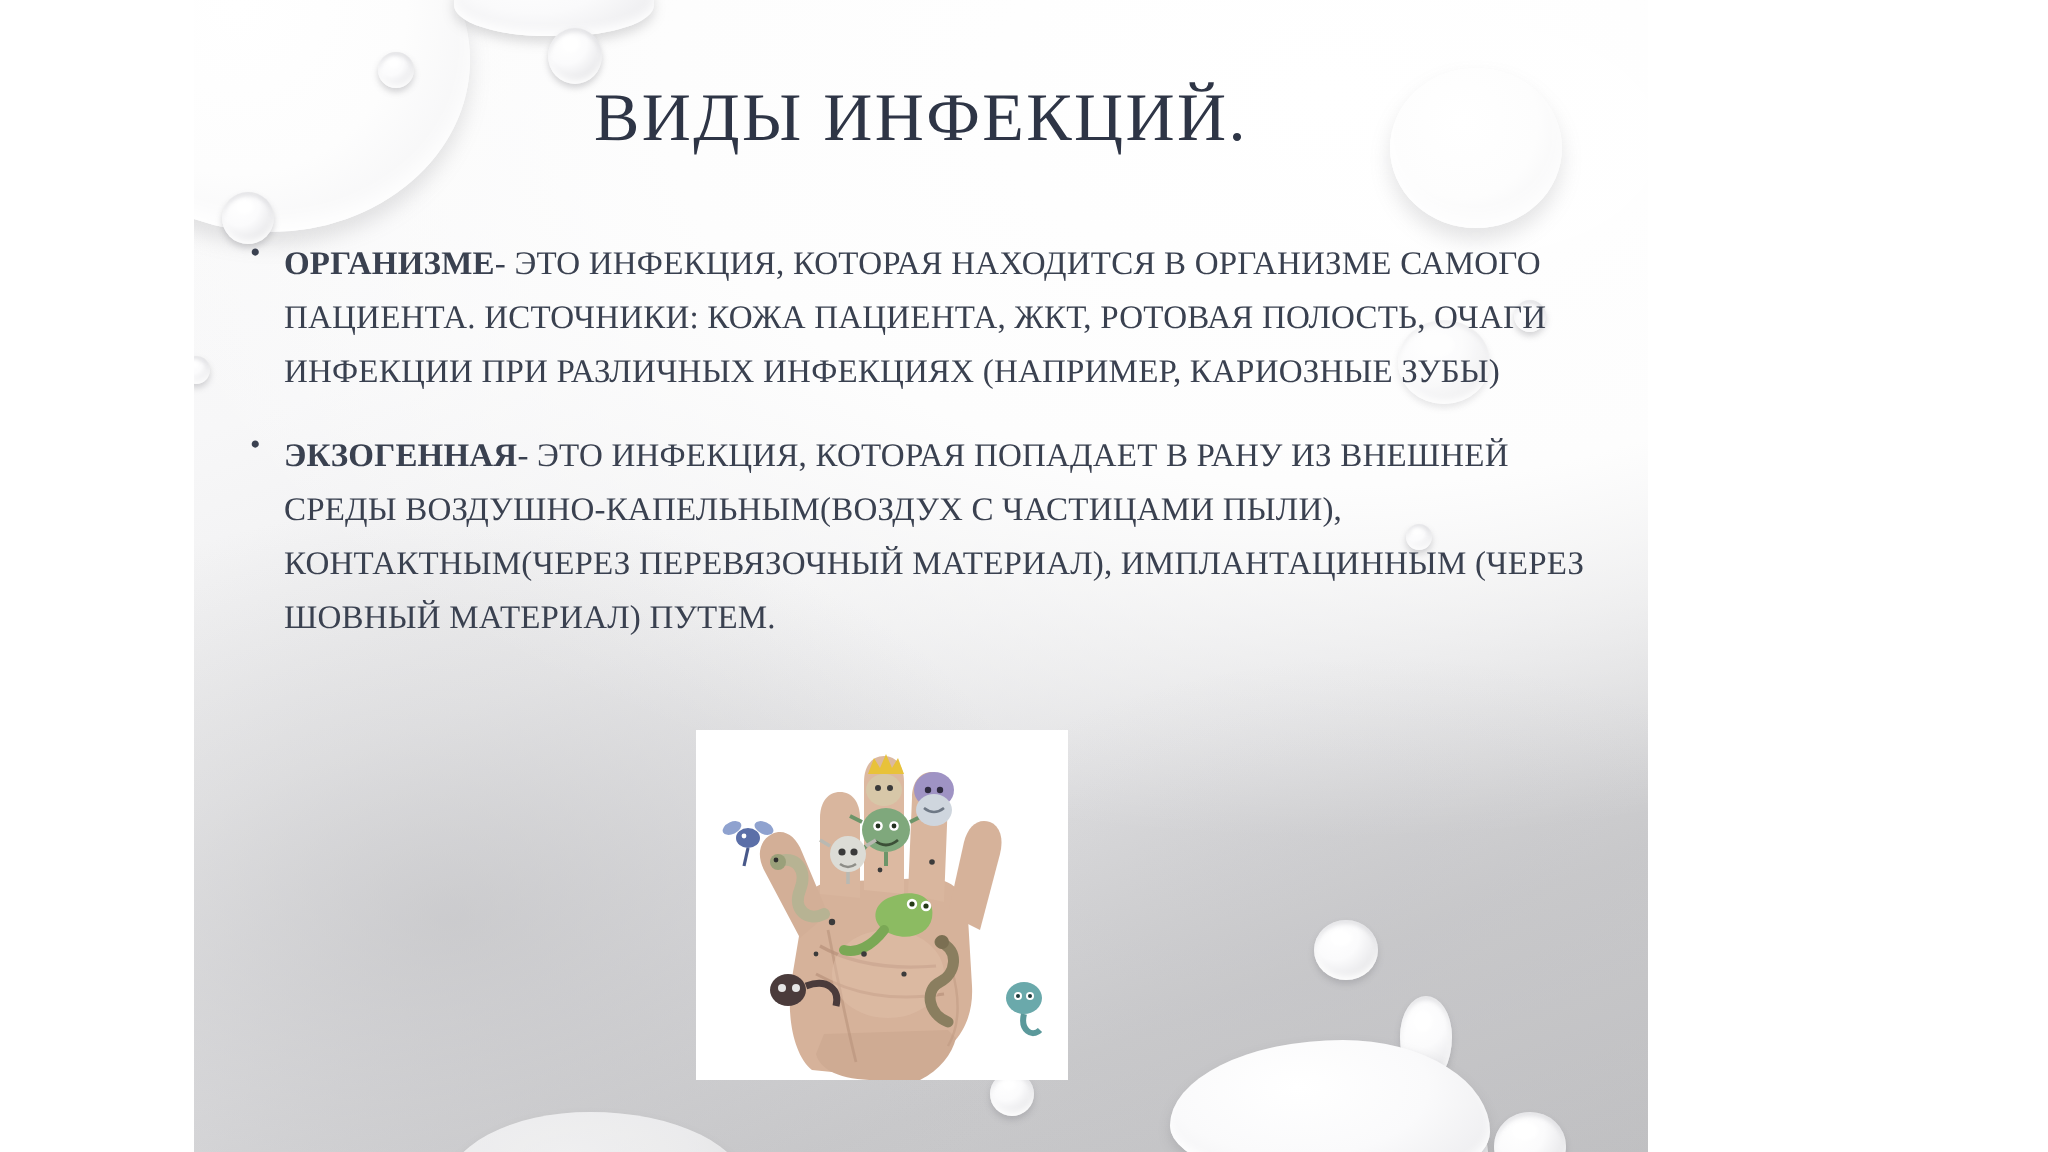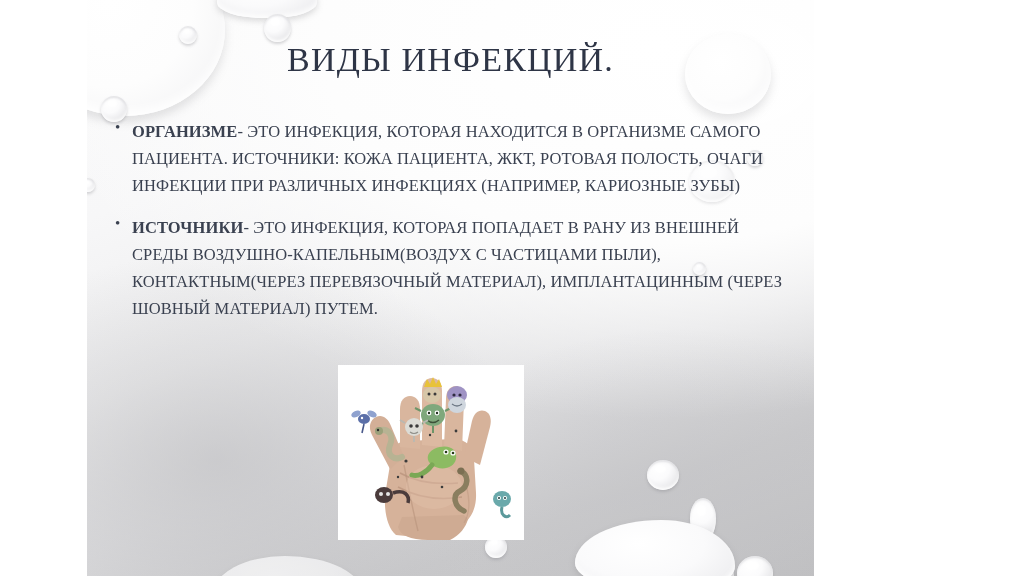--- a/index.html
+++ b/index.html
@@ -18,21 +18,21 @@
   #canvas {
     position: relative;
     width: 1024px;
     height: 576px;
     background: #ffffff;
   }
 
   
   #slide {
     position: absolute;
-    left: 87px;
+    left: 97px;
     top: 0px;
     width: 727px;
     height: 576px;
     overflow: hidden;
     background:
       radial-gradient(ellipse 120% 90% at 78% 8%,  #ffffff 0%, #fdfdfd 38%, rgba(255,255,255,0) 72%),
       linear-gradient(160deg, #fbfbfb 0%, #f7f7f8 26%, #ededee 48%, #dcdcde 66%, #c9c9cb 82%, #bfbfc1 100%);
   }
 
   
@@ -188,21 +188,21 @@
       <div class="bullet-row">
         <div class="bullet-dot">•</div>
         <div class="bullet-text">
           <span class="lead">ОРГАНИЗМЕ</span><span>- ЭТО ИНФЕКЦИЯ, КОТОРАЯ НАХОДИТСЯ В ОРГАНИЗМЕ САМОГО ПАЦИЕНТА.  ИСТОЧНИКИ: КОЖА ПАЦИЕНТА,  ЖКТ, РОТОВАЯ ПОЛОСТЬ, ОЧАГИ ИНФЕКЦИИ ПРИ РАЗЛИЧНЫХ ИНФЕКЦИЯХ (НАПРИМЕР, КАРИОЗНЫЕ ЗУБЫ)</span>
         </div>
       </div>
 
       <div class="bullet-row">
         <div class="bullet-dot">•</div>
         <div class="bullet-text">
-          <span class="lead">ИСТОЧНИКИ</span><span>- ЭТО ИНФЕКЦИЯ, КОТОРАЯ ПОПАДАЕТ В РАНУ ИЗ ВНЕШНЕЙ СРЕДЫ ВОЗДУШНО-КАПЕЛЬНЫМ(ВОЗДУХ С ЧАСТИЦАМИ ПЫЛИ), КОНТАКТНЫМ(ЧЕРЕЗ ПЕРЕВЯЗОЧНЫЙ МАТЕРИАЛ), ИМПЛАНТАЦИННЫМ (ЧЕРЕЗ ШОВНЫЙ МАТЕРИАЛ) ПУТЕМ.</span>
+          <span class="lead">ЭКЗОГЕННАЯ</span><span>- ЭТО ИНФЕКЦИЯ, КОТОРАЯ ПОПАДАЕТ В РАНУ ИЗ ВНЕШНЕЙ СРЕДЫ ВОЗДУШНО-КАПЕЛЬНЫМ(ВОЗДУХ С ЧАСТИЦАМИ ПЫЛИ), КОНТАКТНЫМ(ЧЕРЕЗ ПЕРЕВЯЗОЧНЫЙ МАТЕРИАЛ), ИМПЛАНТАЦИННЫМ (ЧЕРЕЗ ШОВНЫЙ МАТЕРИАЛ) ПУТЕМ.</span>
         </div>
       </div>
 
     </div>
 
     <div id="photo">
       <svg width="186" height="175" viewBox="0 0 186 175" xmlns="http://www.w3.org/2000/svg">
         <rect x="0" y="0" width="186" height="175" fill="#ffffff"></rect>
 
         <g>

